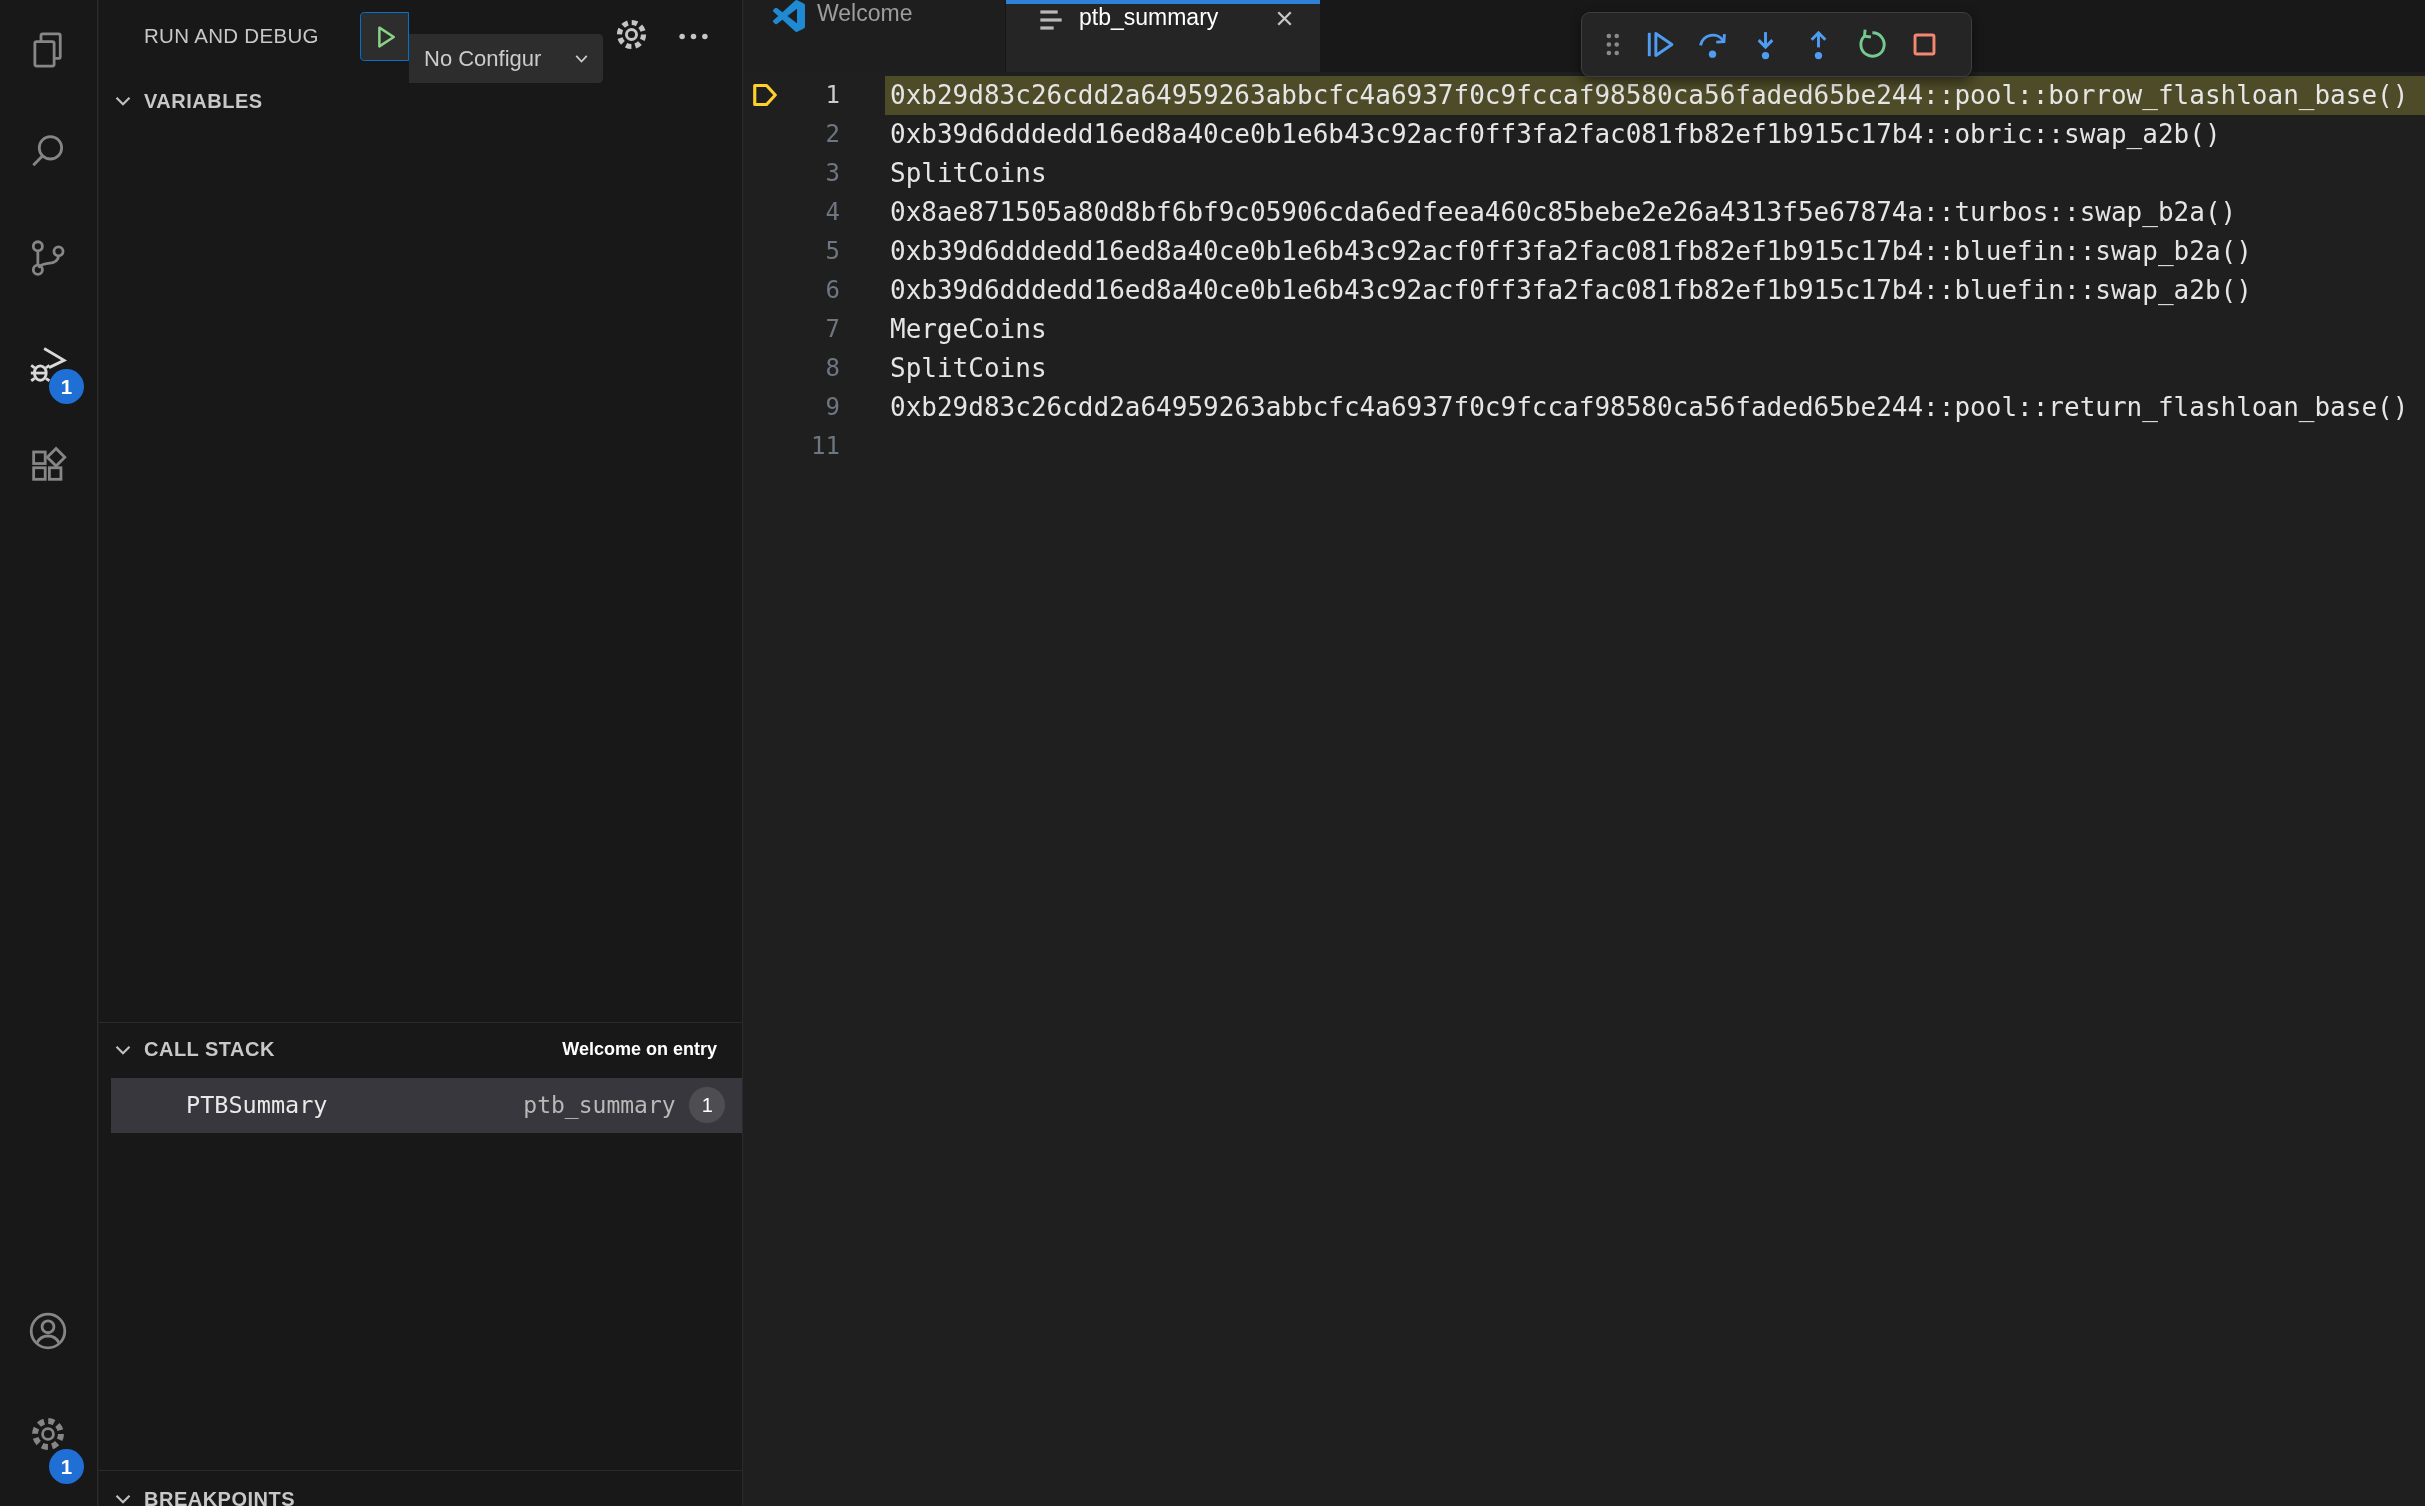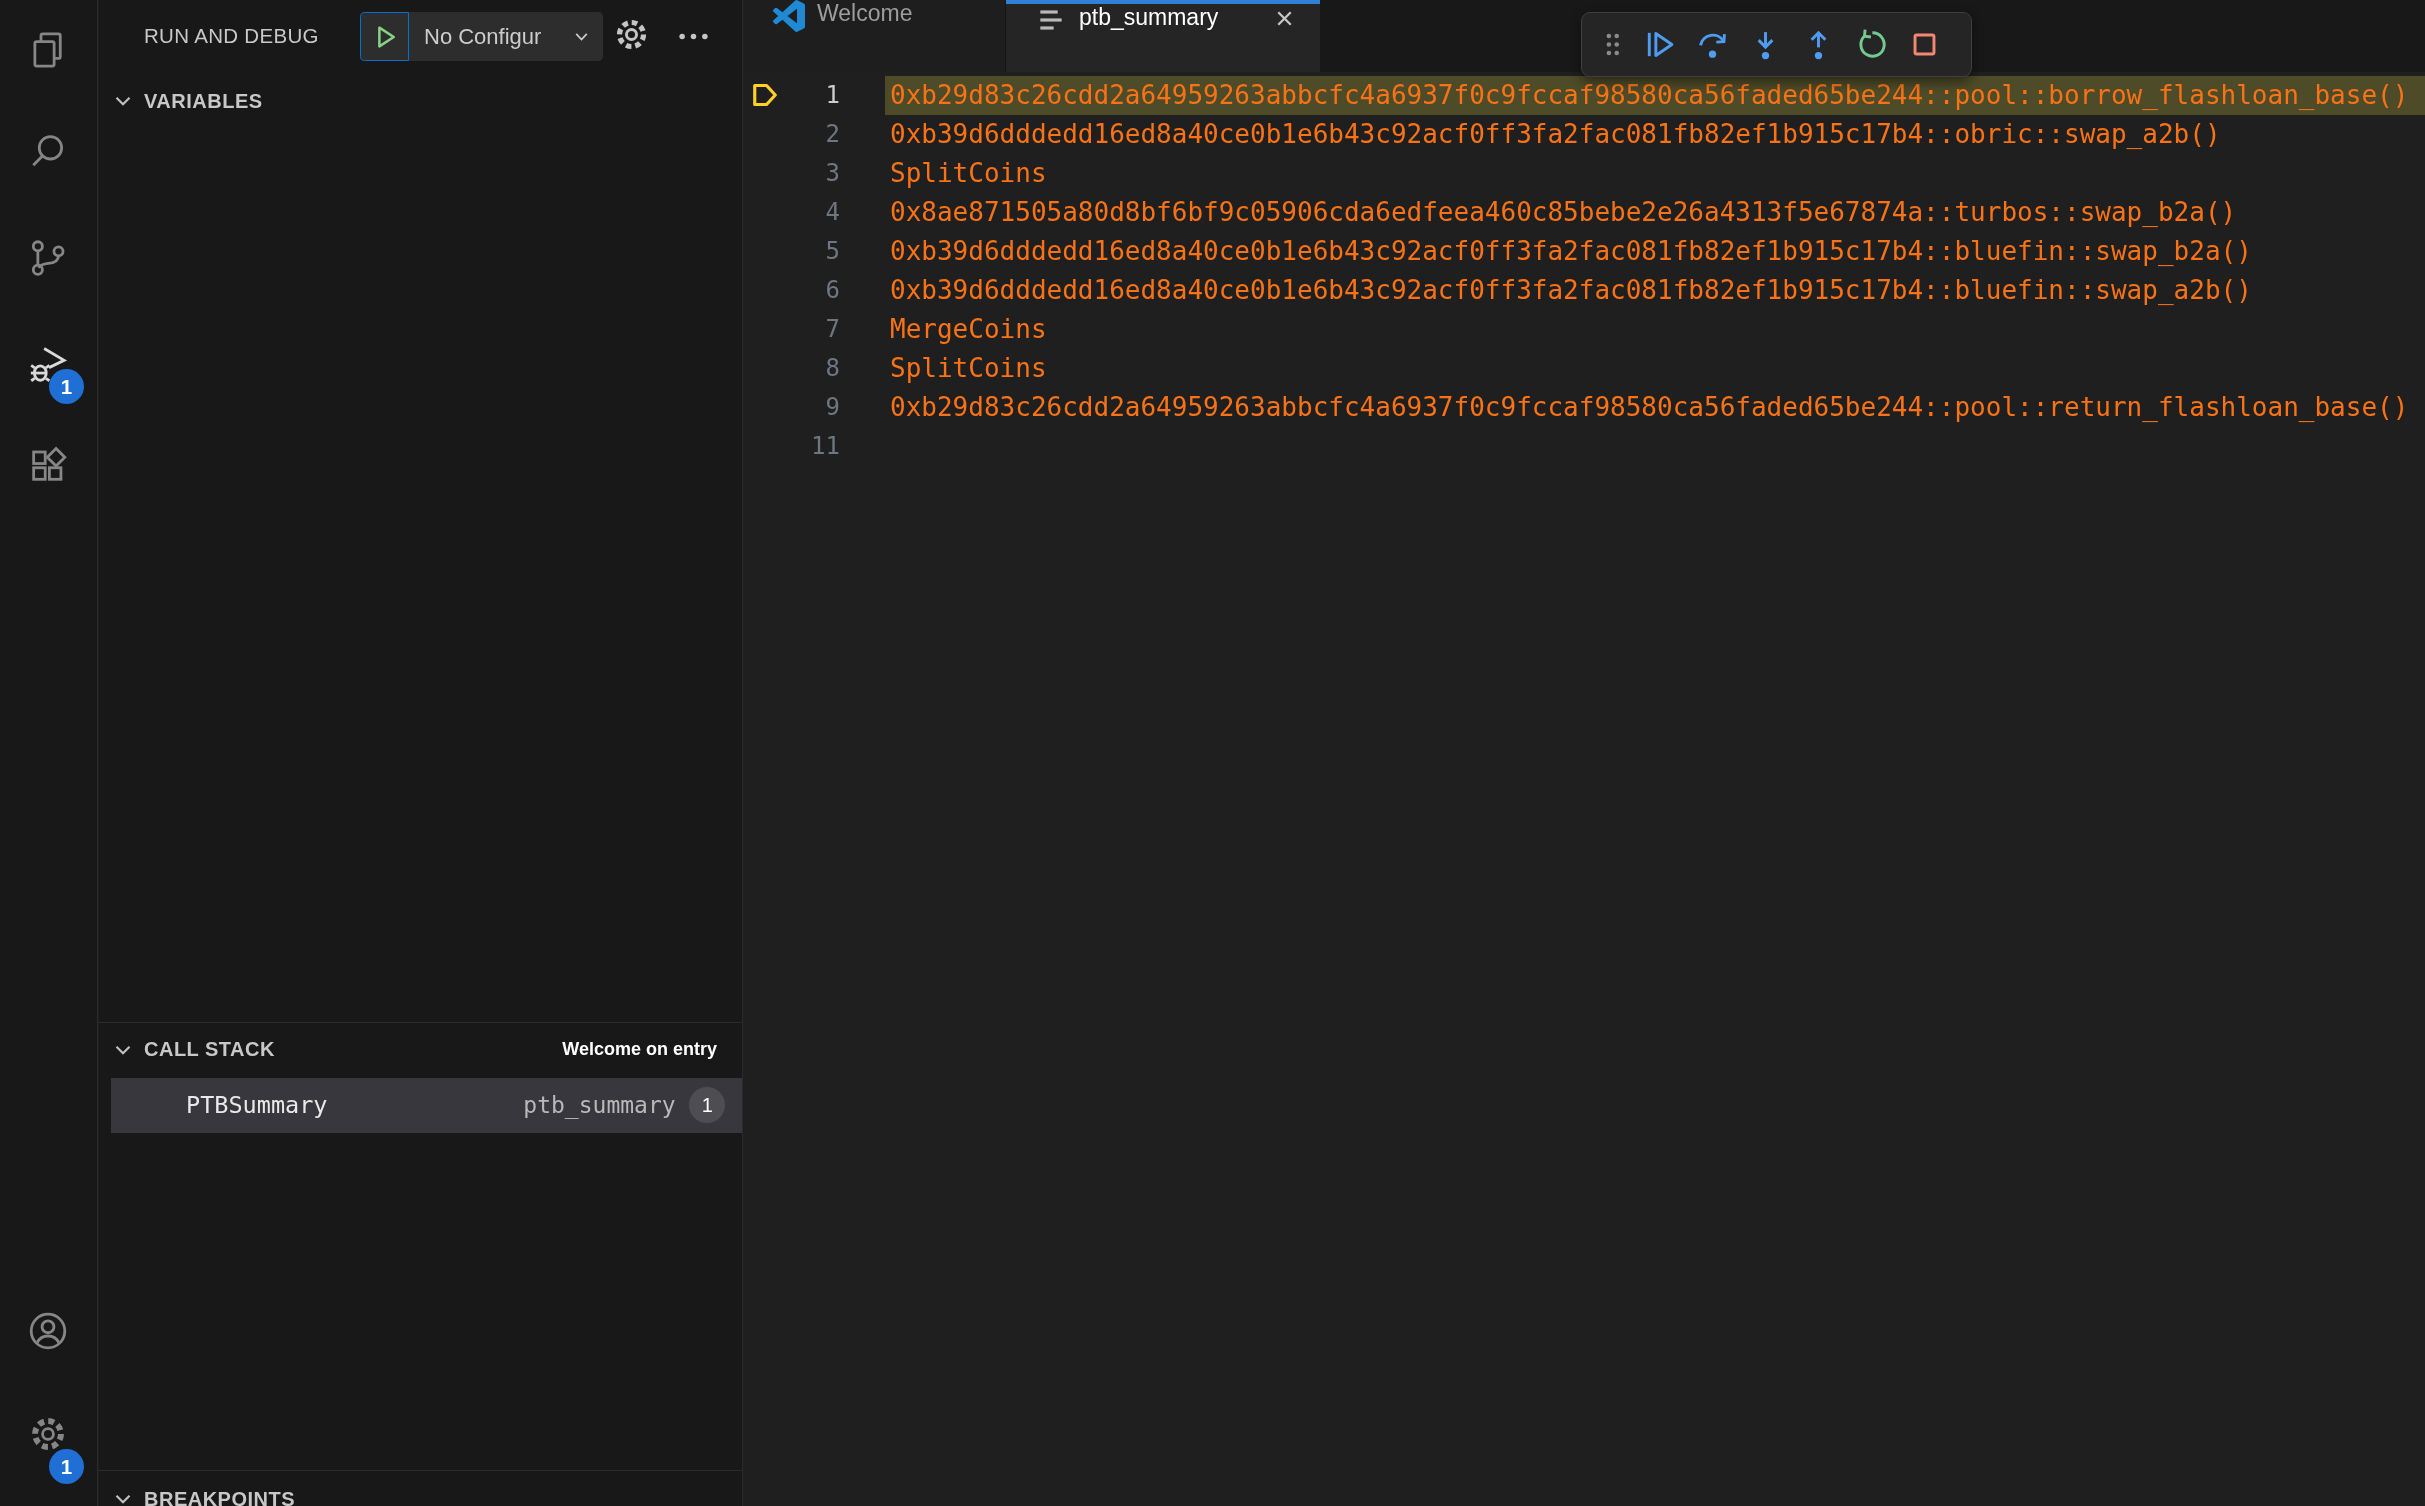--- a/index.html
+++ b/index.html
@@ -24,21 +24,21 @@
              background:#181818; border-right:0.8px solid #2b2b2b; }
   .sb-header { position:absolute; left:0; top:0; right:0; height:72px; }
   .sb-title { position:absolute; left:45px; top:0; height:72px; line-height:72px;
               font-size:20.5px; color:#c8c8c8; letter-spacing:0.3px; white-space:nowrap; }
   .run-combo { position:absolute; left:261px; top:12px; height:49px; display:flex; cursor:pointer; }
   .run-play { width:49px; height:49px; background:#2d2d2d; border:1.5px solid #0571ce;
               border-radius:4.6px 0 0 4.6px; display:flex; align-items:center; justify-content:center; }
   .run-play svg { width:30px; height:30px; }
   .run-select { width:194px; height:49px; background:#2d2d2d; border-radius:0 4.6px 4.6px 0;
                 display:flex; align-items:center; gap:7.6px; padding:0 10.6px 0 15px;
-                font-size:22px; color:#cccccc; }
+                font-size:22px; color:#cccccc;margin-top:22px; }
   .run-select .lbl { flex:1; white-space:nowrap; overflow:hidden; }
   .sb-gear { position:absolute; left:513px; top:15px; width:42px; height:42px; cursor:pointer; }
   .sb-dots { position:absolute; left:570px; top:15px; width:49px; height:42px; cursor:pointer;
              display:flex; align-items:center; justify-content:center; }
   .sb-dots svg, .sb-gear svg { width:39px; height:39px; stroke:#c5c5c5; fill:none; stroke-width:1.8; }
 
   .sb-section { position:absolute; left:0; right:0; }
   .sb-sec-head { position:relative; height:44px; display:flex; align-items:center; cursor:pointer; }
   .sb-chev { position:absolute; left:10.6px; width:26px; height:26px; }
   .sb-chev svg { width:26px; height:26px; stroke:#c0c0c0; fill:none; stroke-width:2; }
@@ -73,21 +73,21 @@
                align-items:center; justify-content:center; border-radius:4.6px; }
   .tab-close svg { width:23px; height:23px; stroke:#c6c6c6; stroke-width:2.4; }
 
   .code { position:absolute; left:0; top:72px; right:0; bottom:0; background:#1f1f1f;
           padding-top:3.8px; cursor:text; }
   .line { position:relative; height:39px; white-space:pre; }
   .line .num { position:absolute; left:0; top:0; width:96px; height:39px; line-height:39px;
                text-align:right; color:#6e7681; font-family:"DejaVu Sans Mono", monospace;
                font-size:24px; z-index:2; }
   .line .txt { position:absolute; left:146px; top:0; height:46px; line-height:39px;
-               font-family:"DejaVu Sans Mono", monospace; font-size:26px; color:#f97316; z-index:2; }
+               font-family:"DejaVu Sans Mono", monospace; font-size:26px; color:#e5e5e5; z-index:2; }
   .line.current::before { content:""; position:absolute; left:141px; right:0; top:0; bottom:0;
                           background:#4e4b28; z-index:1; }
   .line.current .num { color:#cccccc; }
   .line .exec-arrow { position:absolute; left:6px; top:4.6px; width:30px; height:30px; z-index:2; }
 
   
   .dbg-toolbar { position:absolute; left:1581px; top:12px; height:65px; width:391px;
                  background:#252526; border:1.5px solid #3e3e44; border-radius:9px;
                  box-shadow:0 4.6px 12px rgba(0,0,0,0.45); display:flex; align-items:center;
                  padding:0 12px; gap:6px; z-index:6; }

